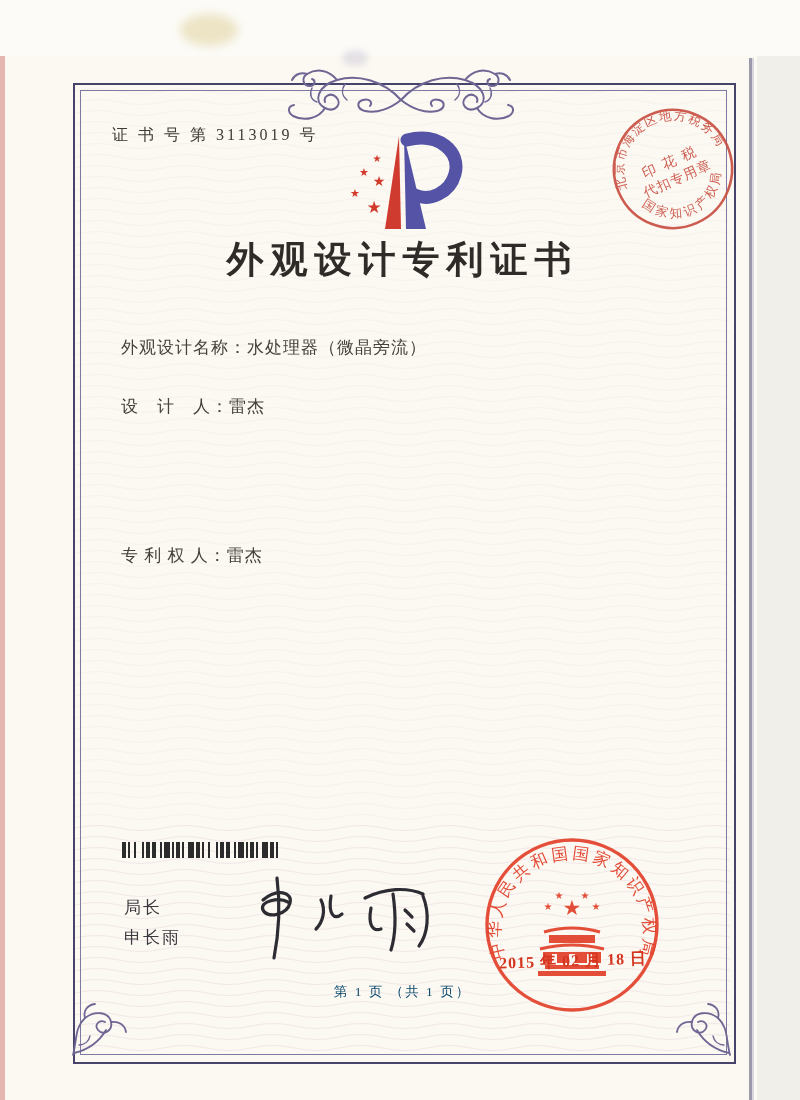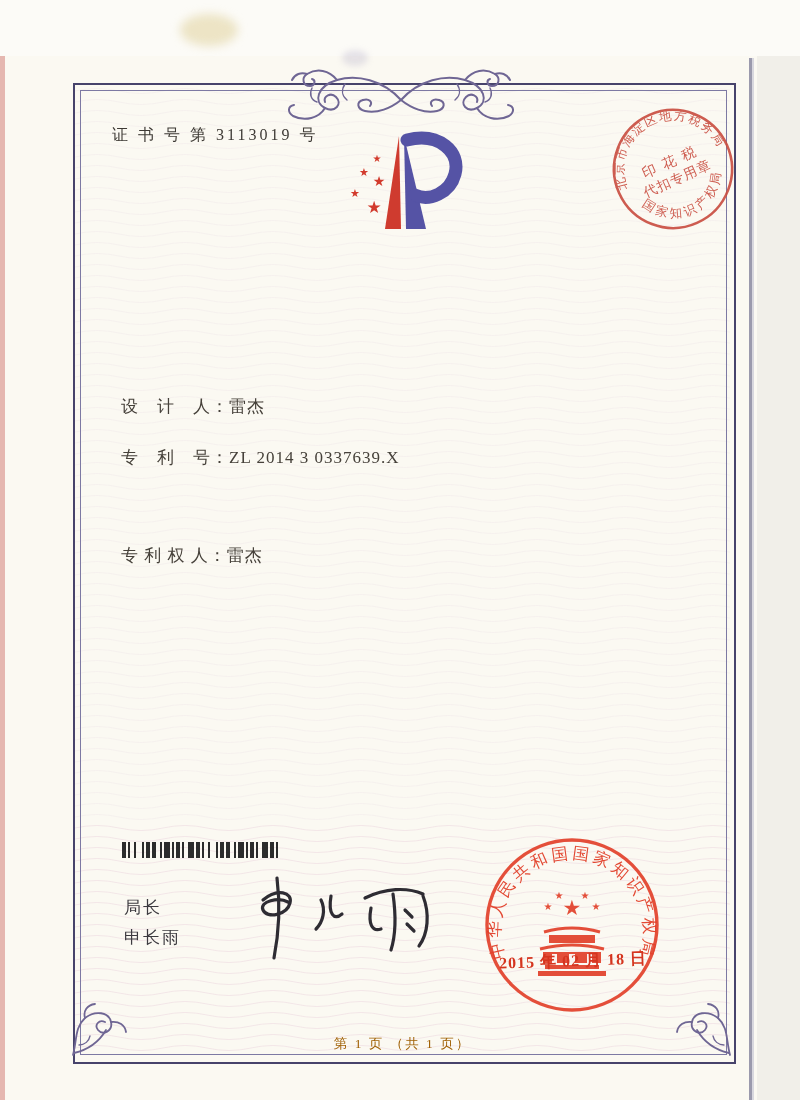--- a/index.html
+++ b/index.html
@@ -30,21 +30,21 @@
   .paras{position:absolute;left:120px;top:643px;width:572px;font-size:15.2px;line-height:22.8px;text-align:justify;color:#4c473d;}
   .paras p{margin:0;text-indent:2em;}
   .barcode{position:absolute;left:122px;top:842px;height:16px;font-size:0;}
   .barcode i{display:inline-block;height:16px;background:#2c2c2c;}
   .barcode b{display:inline-block;height:16px;background:transparent;}
   .signer-title{position:absolute;left:124px;top:896px;font-size:17px;letter-spacing:2px;color:#3c3a3f;}
   .signer-name{position:absolute;left:124px;top:926px;font-size:17px;letter-spacing:2px;color:#3c3a3f;}
   .signature{position:absolute;left:233px;top:870px;width:220px;height:98px;}
   .seal{position:absolute;left:482px;top:835px;width:180px;height:180px;}
   .seal-date{position:absolute;left:488px;top:951px;width:170px;text-align:center;font-size:16px;font-weight:700;color:#d5351f;letter-spacing:1px;transform:rotate(-2deg);}
-  .footer{position:absolute;left:73px;top:1035px;width:659px;text-align:center;font-size:13.5px;letter-spacing:2px;color:#a16207;}
+  .footer{position:absolute;left:73px;top:983px;width:659px;text-align:center;font-size:13.5px;letter-spacing:2px;color:#0c4a6e;}
   .stamp-wrap{position:absolute;left:610px;top:106px;width:126px;height:126px;transform:rotate(-24deg);opacity:.9;}
 </style>
 </head>
 <body>
 
 <div id="scan">
   <div class="paper-top"></div>
   <div class="paper"></div>
   <div class="edge-left-pink"></div>
   <div class="edge-right"></div>
@@ -188,23 +188,24 @@
     <path d="M72,10 C104,2 126,22 120,44 C115,63 94,72 80,65" fill="none" stroke="#5553a5" stroke-width="13" stroke-linecap="round"></path>
     <g fill="#d23a2c" font-family="'DejaVu Sans',sans-serif">
       <text x="42" y="32" font-size="10" text-anchor="middle">★</text>
       <text x="29" y="46" font-size="11" text-anchor="middle">★</text>
       <text x="44" y="56" font-size="14" text-anchor="middle">★</text>
       <text x="20" y="67" font-size="11" text-anchor="middle">★</text>
       <text x="39" y="83" font-size="17" text-anchor="middle">★</text>
     </g>
   </svg>
 
-
+  <div class="title">外观设计专利证书</div>
+
+  <div class="field f0">外观设计名称：水处理器（微晶旁流）</div>
   <div class="field f1">设　计　人：雷杰</div>
-  <div class="field f2">专　利　号：ZL 2014 3 0337639.X</div>
   <div class="field f4">专 利 权 人：雷杰</div>
 
   <div class="paras">
   </div>
 
   <div class="barcode" id="barcode"><i style="width:4px"></i><b style="width:2px"></b><i style="width:2px"></i><b style="width:4px"></b><i style="width:2px"></i><b style="width:6px"></b><i style="width:2px"></i><b style="width:2px"></b><i style="width:4px"></i><b style="width:2px"></b><i style="width:4px"></i><b style="width:4px"></b><i style="width:2px"></i><b style="width:2px"></b><i style="width:6px"></i><b style="width:2px"></b><i style="width:2px"></i><b style="width:2px"></b><i style="width:4px"></i><b style="width:2px"></b><i style="width:2px"></i><b style="width:4px"></b><i style="width:6px"></i><b style="width:2px"></b><i style="width:4px"></i><b style="width:2px"></b><i style="width:2px"></i><b style="width:4px"></b><i style="width:2px"></i><b style="width:6px"></b><i style="width:2px"></i><b style="width:2px"></b><i style="width:4px"></i><b style="width:2px"></b><i style="width:4px"></i><b style="width:4px"></b><i style="width:2px"></i><b style="width:2px"></b><i style="width:6px"></i><b style="width:2px"></b><i style="width:2px"></i><b style="width:2px"></b><i style="width:4px"></i><b style="width:2px"></b><i style="width:2px"></i><b style="width:4px"></b><i style="width:6px"></i><b style="width:2px"></b><i style="width:4px"></i><b style="width:2px"></b><i style="width:2px"></i></div>
 
   <div class="signer-title">局长</div>
   <div class="signer-name">申长雨</div>
 

